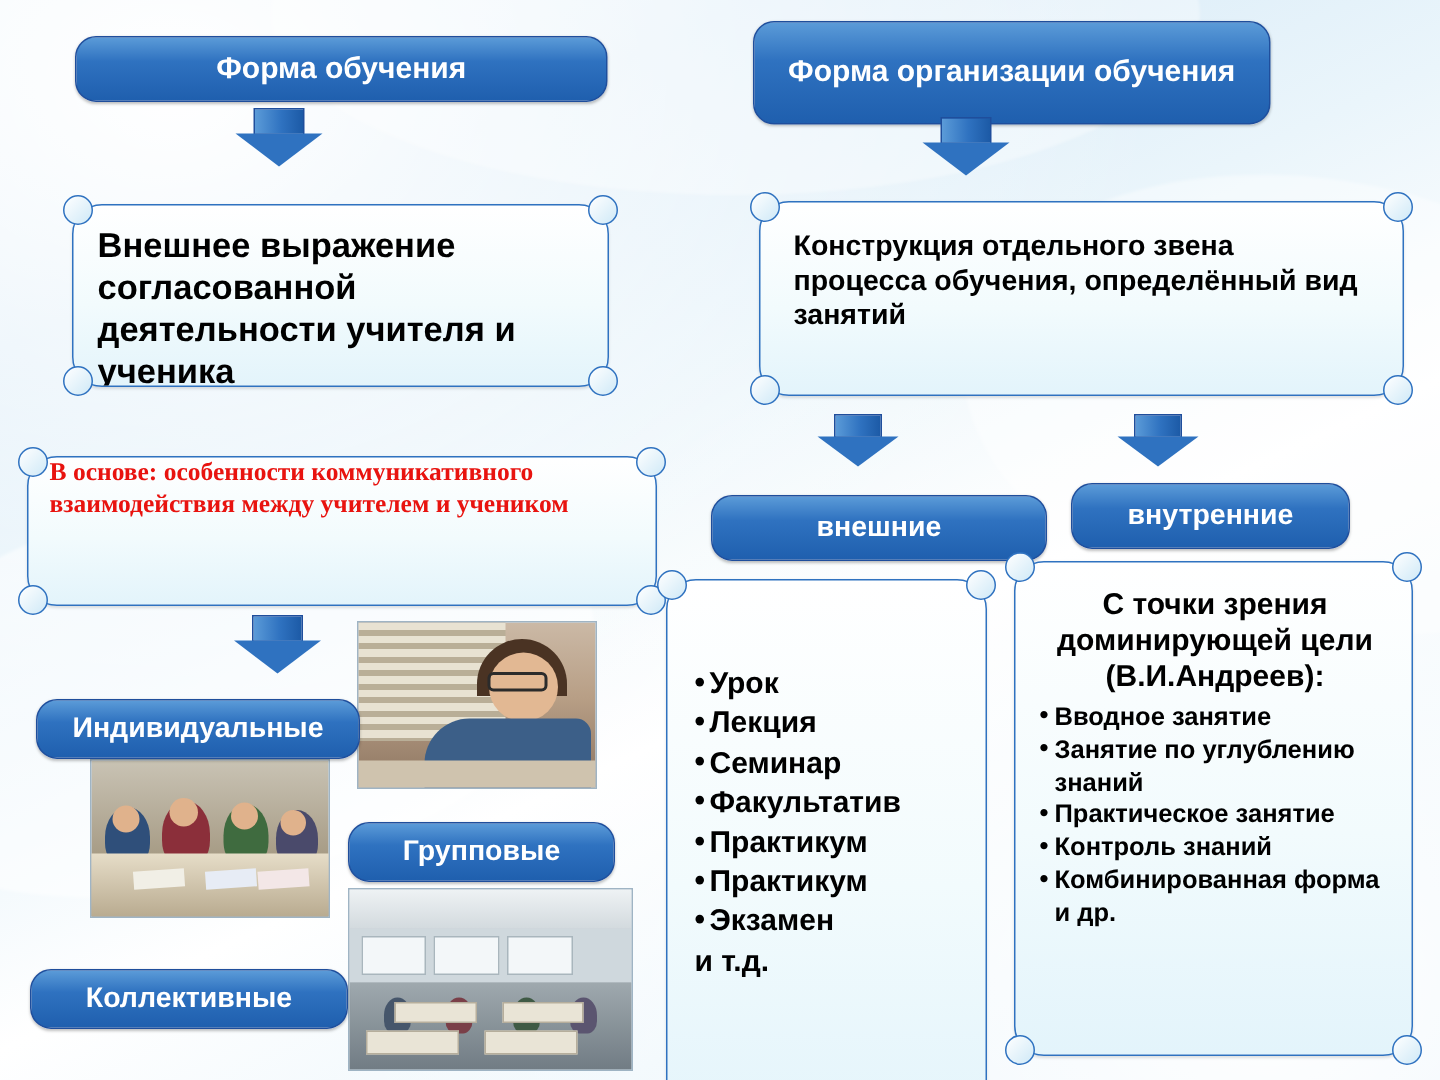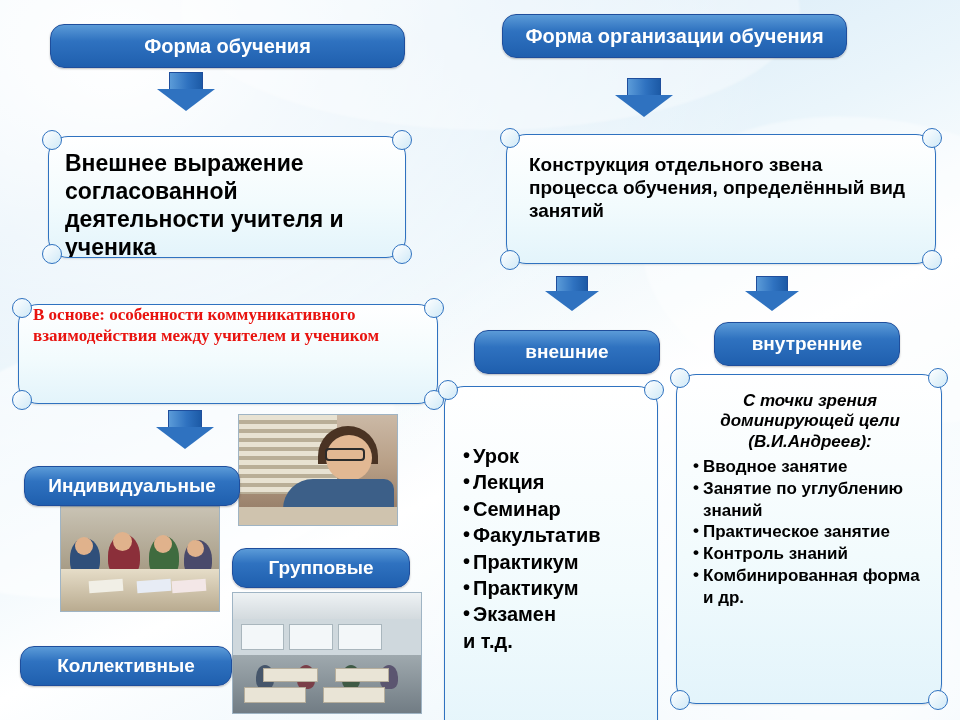--- a/index.html
+++ b/index.html
@@ -314,21 +314,21 @@
   </div>
 
   <div class="bluebox" style="left:232px; top:548px; width:178px; height:40px; font-size:19px;">
     <span>Групповые</span>
   </div>
 
   <div class="bluebox" style="left:20px; top:646px; width:212px; height:40px; font-size:19px;">
     <span>Коллективные</span>
   </div>
 
-  <div class="bluebox" style="left:502px; top:14px; width:345px; height:44px; font-size:20px;">
+  <div class="bluebox" style="left:502px; top:14px; width:345px; height:69px; font-size:20px;">
     <span>Форма организации обучения</span>
   </div>
 
   <div class="arrow" style="left:644px; top:78px;">
     <div class="shaft" style="width:34px; height:18px;"></div>
     <div class="head" style="top:17px; border-left-width:29px; border-right-width:29px; border-top-width:22px;"></div>
   </div>
 
   <div class="scroll" style="left:506px; top:134px; width:430px; height:130px;">
     <div class="curl tl"></div>
@@ -343,21 +343,21 @@
   <div class="arrow" style="left:572px; top:276px;">
     <div class="shaft" style="width:32px; height:16px;"></div>
     <div class="head" style="top:15px; border-left-width:27px; border-right-width:27px; border-top-width:20px;"></div>
   </div>
 
   <div class="arrow" style="left:772px; top:276px;">
     <div class="shaft" style="width:32px; height:16px;"></div>
     <div class="head" style="top:15px; border-left-width:27px; border-right-width:27px; border-top-width:20px;"></div>
   </div>
 
-  <div class="bluebox" style="left:474px; top:330px; width:186px; height:44px; font-size:19px;">
+  <div class="bluebox" style="left:474px; top:330px; width:224px; height:44px; font-size:19px;">
     <span>внешние</span>
   </div>
 
   <div class="bluebox" style="left:714px; top:322px; width:186px; height:44px; font-size:19px;">
     <span>внутренние</span>
   </div>
 
   <div class="scroll" style="left:444px; top:386px; width:214px; height:372px;">
     <div class="curl tl"></div>
     <div class="curl tr"></div>
@@ -376,21 +376,21 @@
       </ul>
     </div>
   </div>
 
   <div class="scroll" style="left:676px; top:374px; width:266px; height:330px;">
     <div class="curl tl"></div>
     <div class="curl tr"></div>
     <div class="curl bl"></div>
     <div class="curl br"></div>
     <div class="body" style="padding:16px 14px 10px 16px;">
-      <div class="center-head" style="font-size:17px; line-height:1.2; margin-bottom:4px;font-style:italic;">С точки зрения доминирующей цели (В.И.Андреев):</div>
+      <div class="center-head" style="font-size:20px; line-height:1.2; margin-bottom:4px;">С точки зрения доминирующей цели (В.И.Андреев):</div>
       <ul class="bullets" style="font-size:17px; line-height:1.28;">
         <li>Вводное занятие</li>
         <li>Занятие по углублению знаний</li>
         <li>Практическое занятие</li>
         <li>Контроль знаний</li>
         <li>Комбинированная форма и др.</li>
       </ul>
     </div>
   </div>
 

